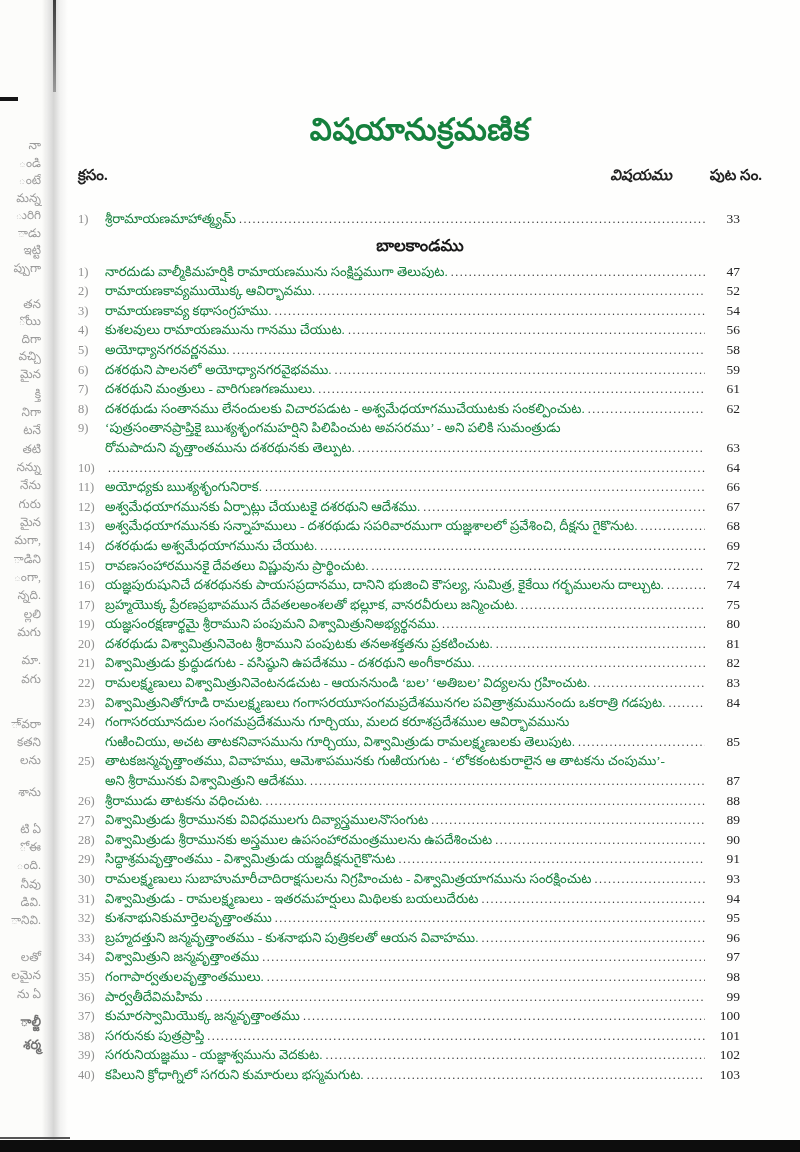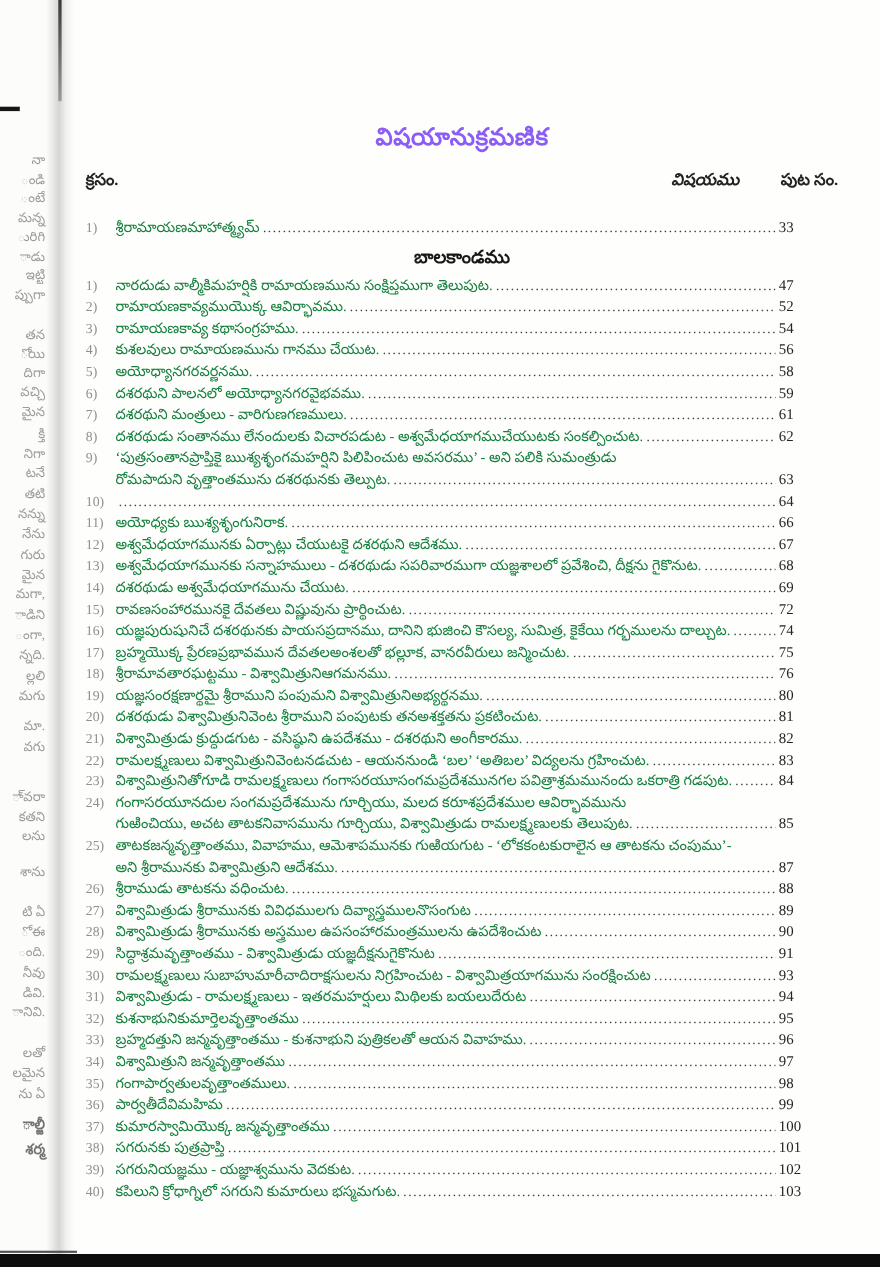--- a/index.html
+++ b/index.html
@@ -35,22 +35,22 @@
     position:absolute;left:0;bottom:0;width:800px;height:12px;background:#0d0d0d;
   }
   .bottom-band::before{
     content:"";position:absolute;left:0;top:-3px;width:70px;height:2px;background:#555;
   }
   
   .content{
     position:absolute;left:78px;top:112px;width:684px;
   }
   .page-title{
-    text-align:center;font-size:22px;font-weight:bold;letter-spacing:.5px;
-    margin:0 0 12px 0;color:#8b5cf6;
+    text-align:center;font-size:31px;font-weight:bold;letter-spacing:.5px;
+    margin:0 0 12px 0;color:#15803d;
   }
   .colhead{
     display:grid;grid-template-columns:90px 1fr 90px;align-items:baseline;
     font-weight:bold;font-size:15px;margin-bottom:24px;color:#222;
   }
   .colhead .c-subject{text-align:right;font-style:italic;}
   .colhead .c-page{text-align:right;}
   .section-heading{
     text-align:center;font-weight:bold;font-size:16.5px;color:#181818;
     margin:5px 0 5px 0;
@@ -67,21 +67,21 @@
     flex:0 1 auto;overflow:hidden;color:#15803d;
   }
   .leader{
     flex:1 1 0;overflow:hidden;white-space:nowrap;margin:0 3px;
     color:#3c3c3c;font-size:12px;letter-spacing:1.5px;
   }
   .leader::after{
     content:"..........................................................................................................................................................";
   }
   .entry-page{
-    flex:0 0 32px;text-align:left;color:#242424;font-size:13.5px;
+    flex:0 0 32px;text-align:right;color:#242424;font-size:13.5px;
   }
 </style>
 </head>
 <body>
 
 <div class="margin-col">
     <span class="margin-frag" style="top: 138px;">నా</span>
     <span class="margin-frag" style="top: 156px;">ండి</span>
     <span class="margin-frag" style="top: 173px;">ంటే</span>
     <span class="margin-frag" style="top: 191px;">మన్న</span>
@@ -254,26 +254,20 @@
     <span class="leader"></span>
     <span class="entry-page">74</span>
   </li>
       <li class="toc-row">
     <span class="entry-num">17)</span>
     <span class="entry-text">బ్రహ్మయొక్క ప్రేరణప్రభావమున దేవతలఅంశలతో భల్లూక, వానరవీరులు జన్మించుట.</span>
     <span class="leader"></span>
     <span class="entry-page">75</span>
   </li>
       <li class="toc-row">
-    <span class="entry-num">18)</span>
-    <span class="entry-text">శ్రీరామావతారఘట్టము - విశ్వామిత్రునిఆగమనము.</span>
-    <span class="leader"></span>
-    <span class="entry-page">76</span>
-  </li>
-      <li class="toc-row">
     <span class="entry-num">19)</span>
     <span class="entry-text">యజ్ఞసంరక్షణార్థమై శ్రీరాముని పంపుమని విశ్వామిత్రునిఅభ్యర్థనము.</span>
     <span class="leader"></span>
     <span class="entry-page">80</span>
   </li>
       <li class="toc-row">
     <span class="entry-num">20)</span>
     <span class="entry-text">దశరథుడు విశ్వామిత్రునివెంట శ్రీరాముని పంపుటకు తనఅశక్తతను ప్రకటించుట.</span>
     <span class="leader"></span>
     <span class="entry-page">81</span>

